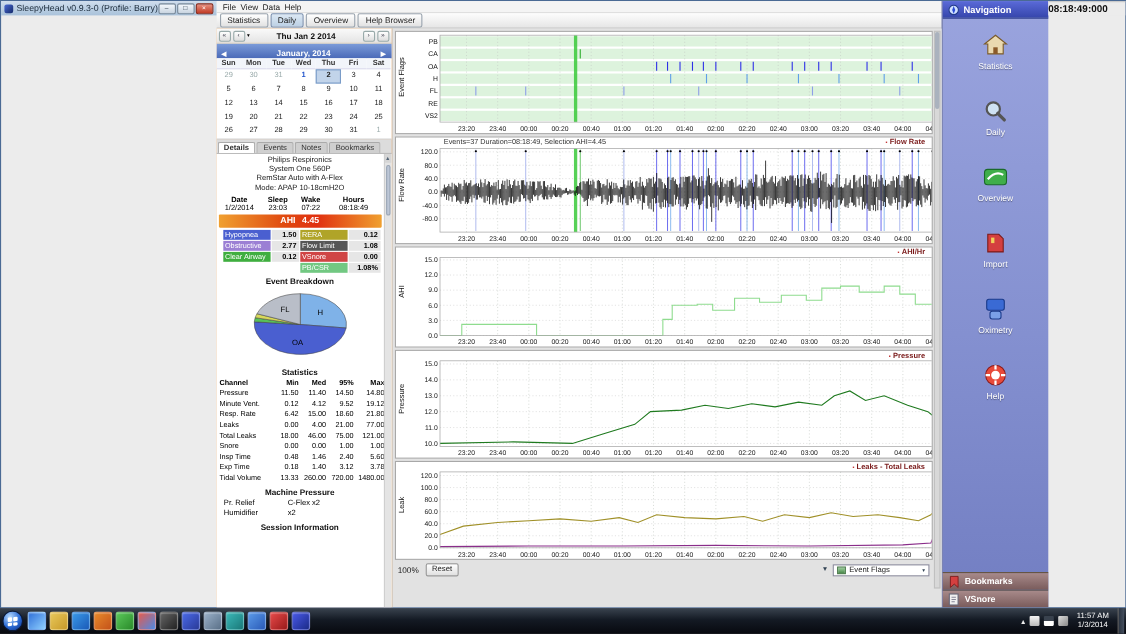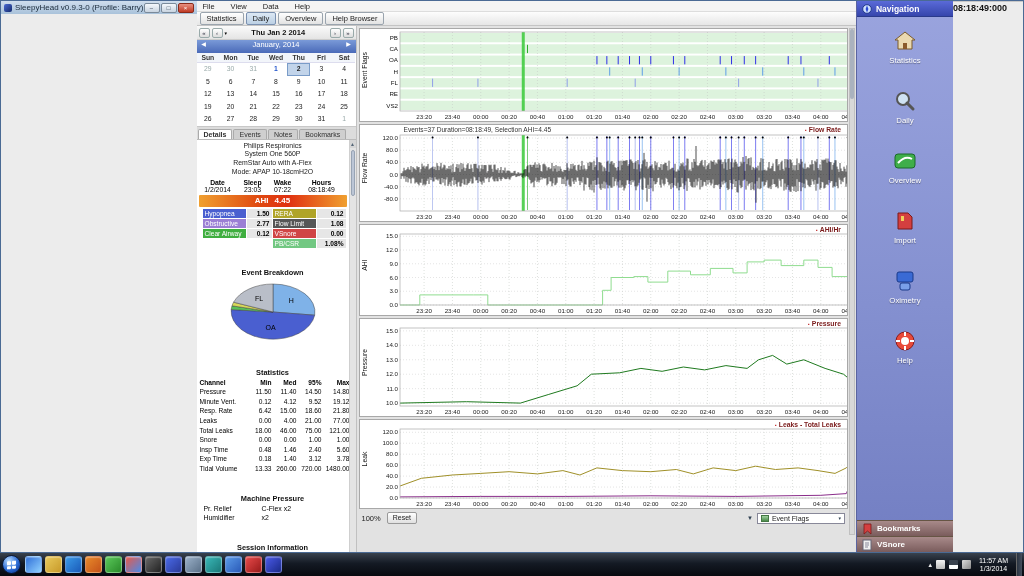--- a/index.html
+++ b/index.html
@@ -6,32 +6,32 @@
 html,body{width:1024px;height:576px;overflow:hidden;font-family:"Liberation Sans",sans-serif;background:#0a0d12}
 .app{position:absolute;left:0;top:0;width:1024px;height:553px;display:flex;flex-direction:row;background:#ececec;border:1px solid #4a6a94}
 .titlebar{height:13px;background:linear-gradient(#cfdded,#a9c2da);display:flex;align-items:center;padding:0 3px;font-size:8px;color:#1a2a3a;flex:0 0 auto}
 .app-icon{width:8px;height:8px;border-radius:2px;background:linear-gradient(135deg,#4a6ad4,#142a6a);margin-right:3px}
 .tb-title{flex:1;white-space:nowrap;overflow:hidden}
 .win-controls{display:flex;gap:1px}
 .win-btn{width:16px;height:10px;font-size:6px;line-height:9px;text-align:center;border:1px solid #7a8a9a;border-radius:2px;background:linear-gradient(#f4f8fc,#c8d4e0);color:#234}
 .win-btn.close{background:linear-gradient(#e89080,#c03a24);color:#fff;border-color:#8a2a1a}
 .below{flex:1;display:flex;min-height:0}
 .main-col{flex:1;display:flex;flex-direction:column;min-width:0}
-.menubar{height:11px;background:#f4f4f4;border-bottom:1px solid #ddd;display:flex;align-items:center;gap:16px;padding:0 6px;font-size:7.5px;color:#222;flex:0 0 auto}
+.menubar{height:11px;background:#f4f4f4;border-bottom:1px solid #ddd;display:flex;align-items:center;gap:4px;padding:0 6px;font-size:7.5px;color:#222;flex:0 0 auto}
 .toolbar{height:14px;background:linear-gradient(#fdfdfd,#e6e6e6);border-bottom:1px solid #c4c4c4;display:flex;align-items:center;gap:2px;padding:0 3px;flex:0 0 auto}
 .tb-tab{font-size:7.5px;padding:1px 6px;border:1px solid #9aa4ae;border-radius:2px;background:linear-gradient(#ffffff,#e2e2e2);color:#222}
 .tb-tab.active{background:linear-gradient(#dce8f4,#bcd0e4);border-color:#7a90b0}
 .content-row{flex:1;display:flex;min-height:0}
 
 .left-panel{width:160px;flex:0 0 auto;background:#fdba74;border-right:1px solid #c0c0c0;display:flex;flex-direction:column}
 .date-nav{height:14px;display:flex;align-items:center;gap:2px;padding:0 2px;background:linear-gradient(#fafafa,#e4e4e4);border-bottom:1px solid #ccc;font-size:7.5px}
 .dn-btn{width:11px;height:10px;border:1px solid #9aa;border-radius:2px;background:linear-gradient(#fff,#ddd);font-size:6px;line-height:8px;text-align:center;color:#334}
 .dn-label{flex:1;text-align:center;font-weight:bold;font-size:7.5px;color:#111;white-space:nowrap}
 .cal{border-bottom:1px solid #c8c8c8;background:#fff}
-.cal-head{height:13px;background:linear-gradient(#7a9ad8,#4a6ab8);color:#fff;display:flex;align-items:flex-start;font-size:7.5px;font-weight:normal}
+.cal-head{height:13px;background:linear-gradient(#7a9ad8,#4a6ab8);color:#fff;display:flex;align-items:flex-end;font-size:7.5px;font-weight:bold}
 .cal-arrow{width:14px;text-align:center;font-size:6px}
 .cal-title{flex:1;text-align:center}
 .cal-grid{display:grid;grid-template-columns:repeat(7,1fr);font-size:6.8px}
 .cal-dh{text-align:center;color:#333;font-weight:bold;padding:1px 0;background:#f2f5fa;border-bottom:1px solid #dde}
 .cal-cell{text-align:center;height:12.5px;line-height:12.5px;color:#222}
 .cal-cell.muted{color:#9aa}
 .cal-cell.today{color:#2255cc;font-weight:bold}
 .cal-cell.selected{background:#c2d4ea;border:1px solid #7a9cc8;line-height:10.5px;font-weight:bold}
 .panel-tabs{height:13px;display:flex;align-items:flex-end;background:#dcdcdc;border-bottom:1px solid #bbb;padding:0 1px;gap:1px}
 .p-tab{font-size:7px;padding:1px 5px;background:#cfcfcf;border:1px solid #aaa;border-bottom:none;border-radius:2px 2px 0 0;color:#333}
@@ -39,21 +39,21 @@
 .details-wrap{flex:1;position:relative;background:#fff;min-height:0;overflow:hidden}
 .details-body{position:absolute;left:0;top:0;right:7px;bottom:0;overflow:hidden;padding:2px 1px}
 .mach-info{text-align:center;font-size:6.9px;color:#222;line-height:8.8px}
 .sess-grid{display:grid;grid-template-columns:40px 30px 30px 48px;font-size:6.8px;text-align:center;margin-top:2px}
 .sess-grid .hd{font-weight:bold}
 .ahi-banner{height:12px;margin:2px 1px;background:linear-gradient(90deg,#f0a030,#e04a10 40%,#e03010 60%,#f0a030);color:#fff;font-weight:bold;font-size:8px;display:flex;align-items:center;justify-content:center;gap:6px;border-radius:1px}
 .rates-grid{display:grid;grid-template-columns:43px 25px 43px 29px;gap:1px;margin:0 5px;font-size:6.6px}
 .rate-lab{color:#fff;padding:1px 2px;white-space:nowrap;overflow:hidden}
 .rate-val{background:#e6e6e6;text-align:right;padding:1px 2px;font-weight:bold}
 .rate-empty{background:transparent}
-.sec-title{font-size:7.4px;font-weight:bold;text-align:center;margin:20px 0 1px;color:#111}
+.sec-title{font-size:7.4px;font-weight:bold;text-align:center;margin:3px 0 1px;color:#111}
 .pie{display:block;margin:0 auto}
 .stats-grid{display:grid;grid-template-columns:49px 25px 25px 25px 28px;font-size:6.6px;line-height:9.6px;padding:0 2px}
 .stats-grid .hd{font-weight:bold}
 .stats-grid .num{text-align:right;padding-right:2px}
 .ms-grid{display:grid;grid-template-columns:58px 90px;font-size:6.9px;line-height:9.5px;padding:0 6px}
 .pscroll{position:absolute;right:0;top:0;bottom:0;width:7px;background:#e4e4e4;border-left:1px solid #cfcfcf}
 .pscroll .arr{height:8px;font-size:5px;text-align:center;color:#567;background:#d6d6d6;line-height:8px}
 .pscroll .thumb{position:absolute;left:1px;right:1px;top:10px;height:46px;background:#bcc6d6;border:1px solid #98a4b4;border-radius:2px}
 
 .chart-area{flex:1;min-width:0;background:#e2e2e2;padding:2px 8px 0 2px;position:relative;display:flex;flex-direction:column}

